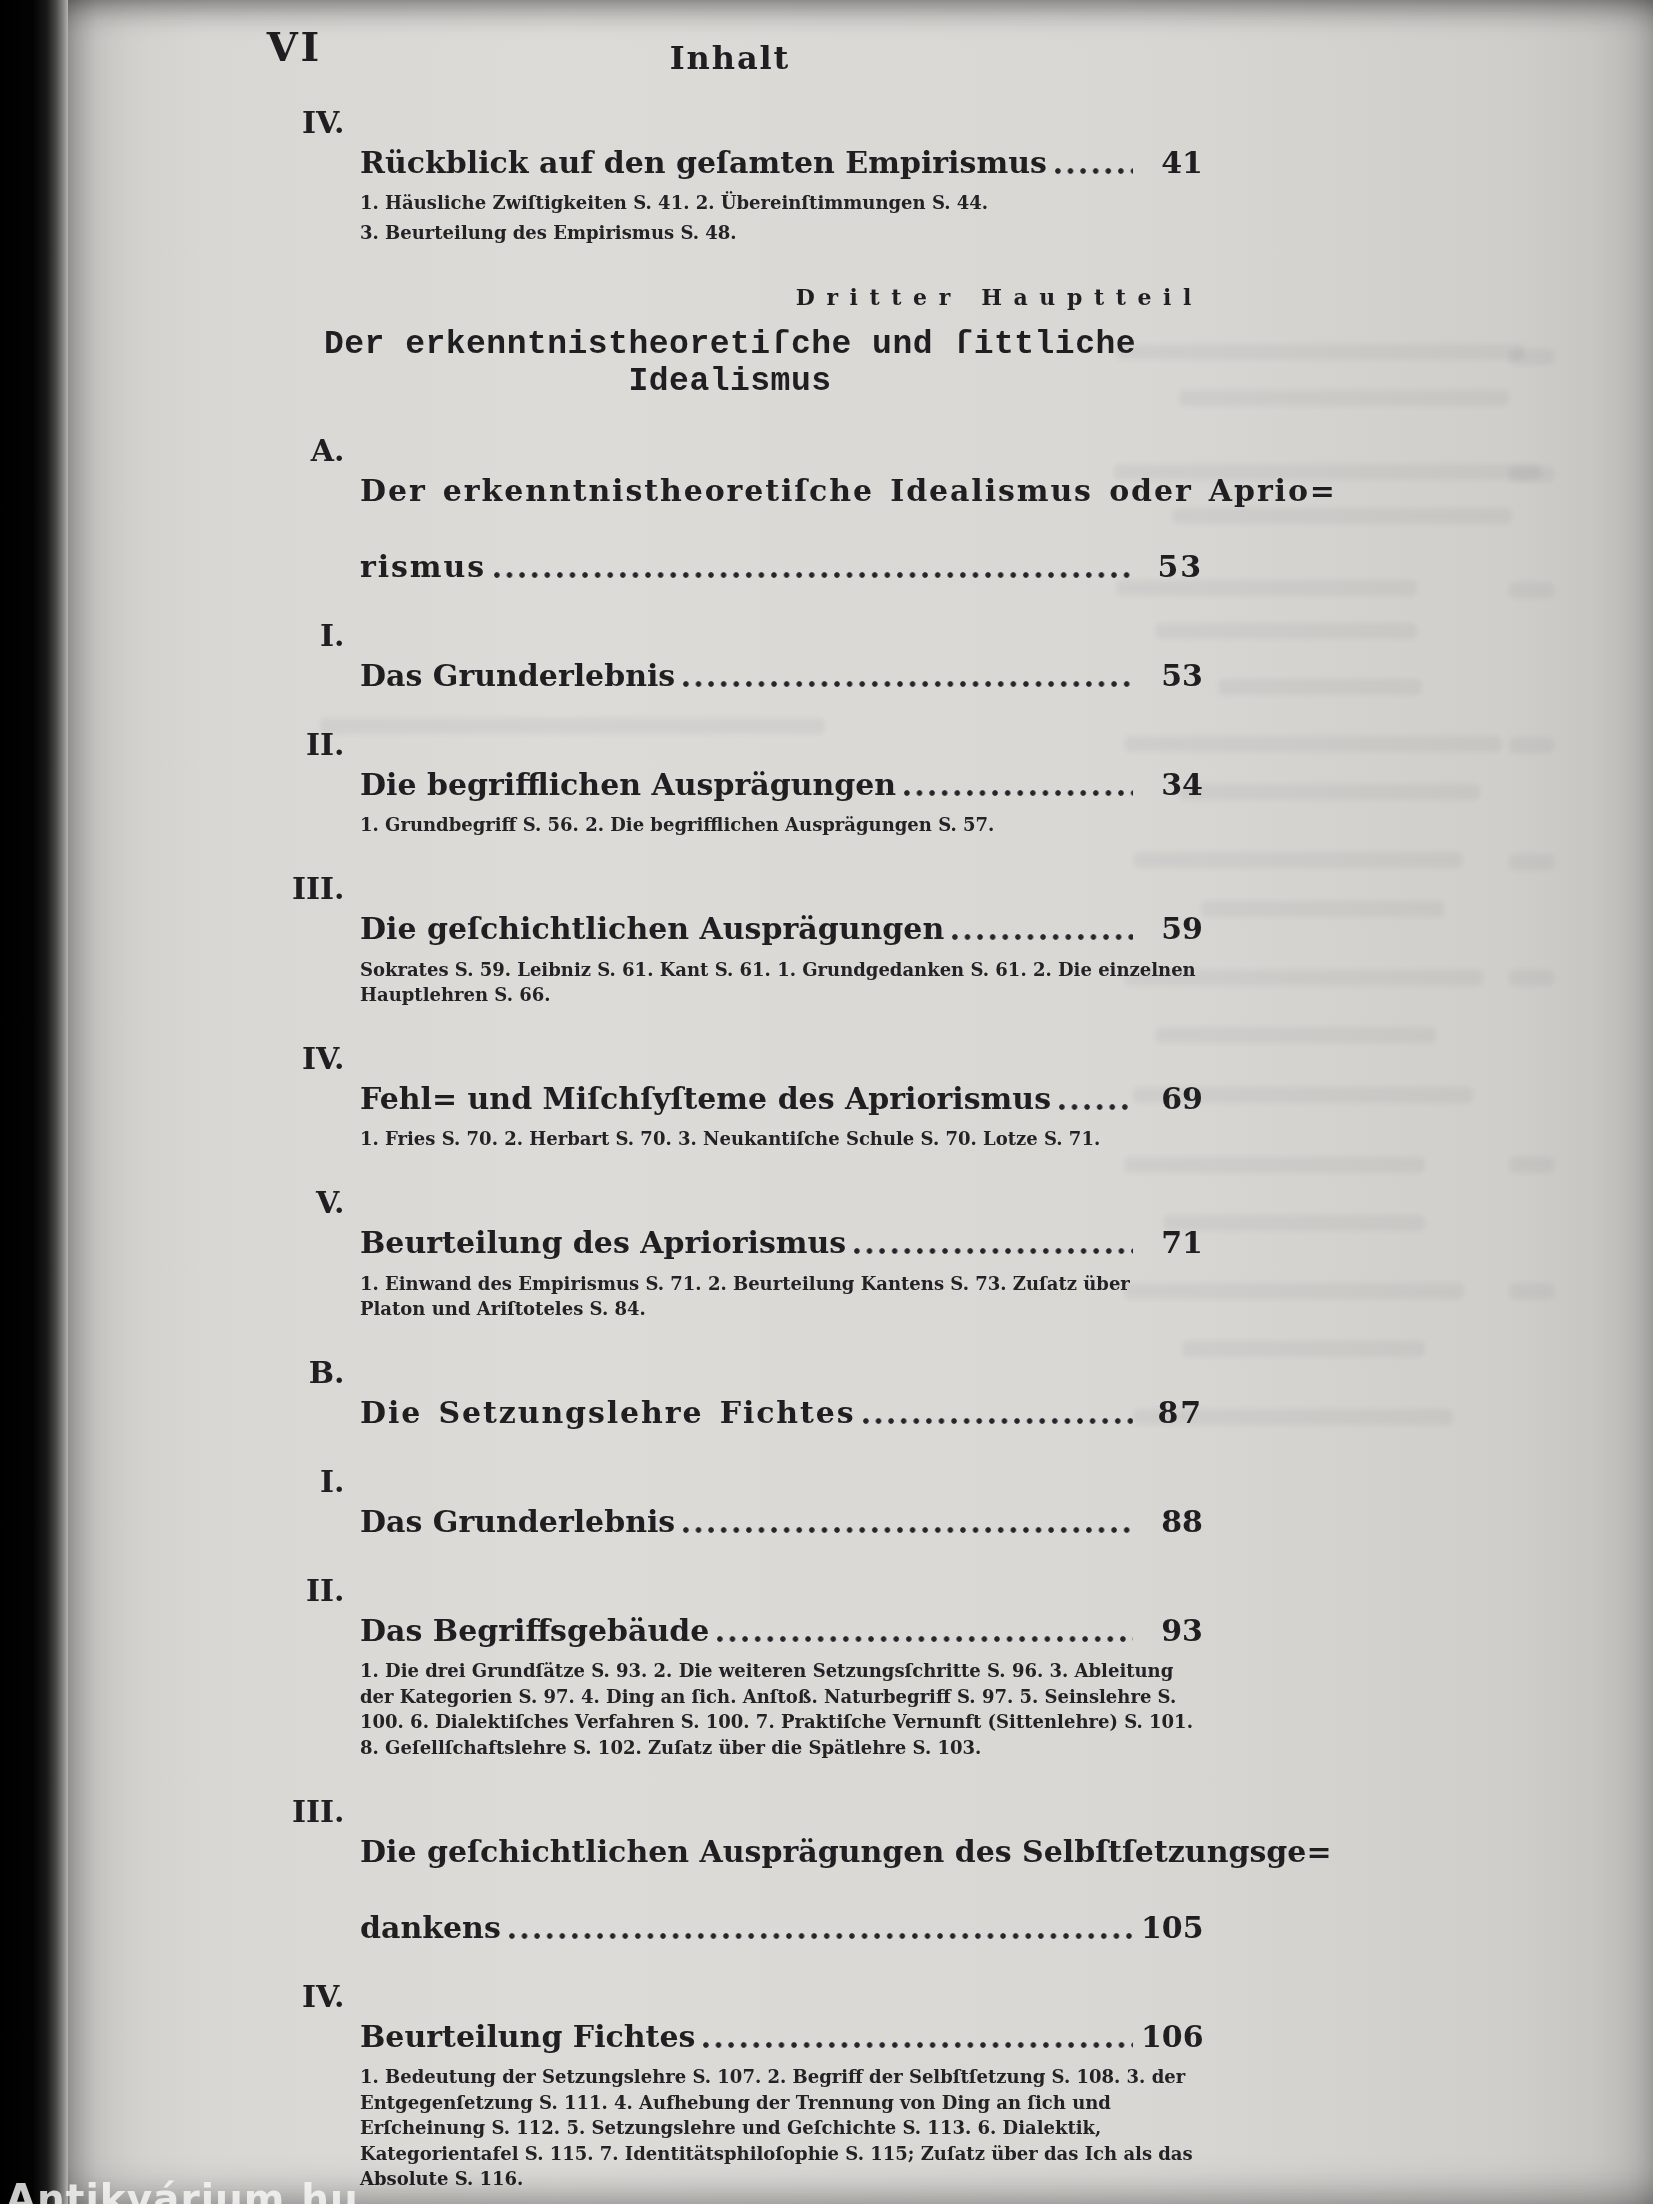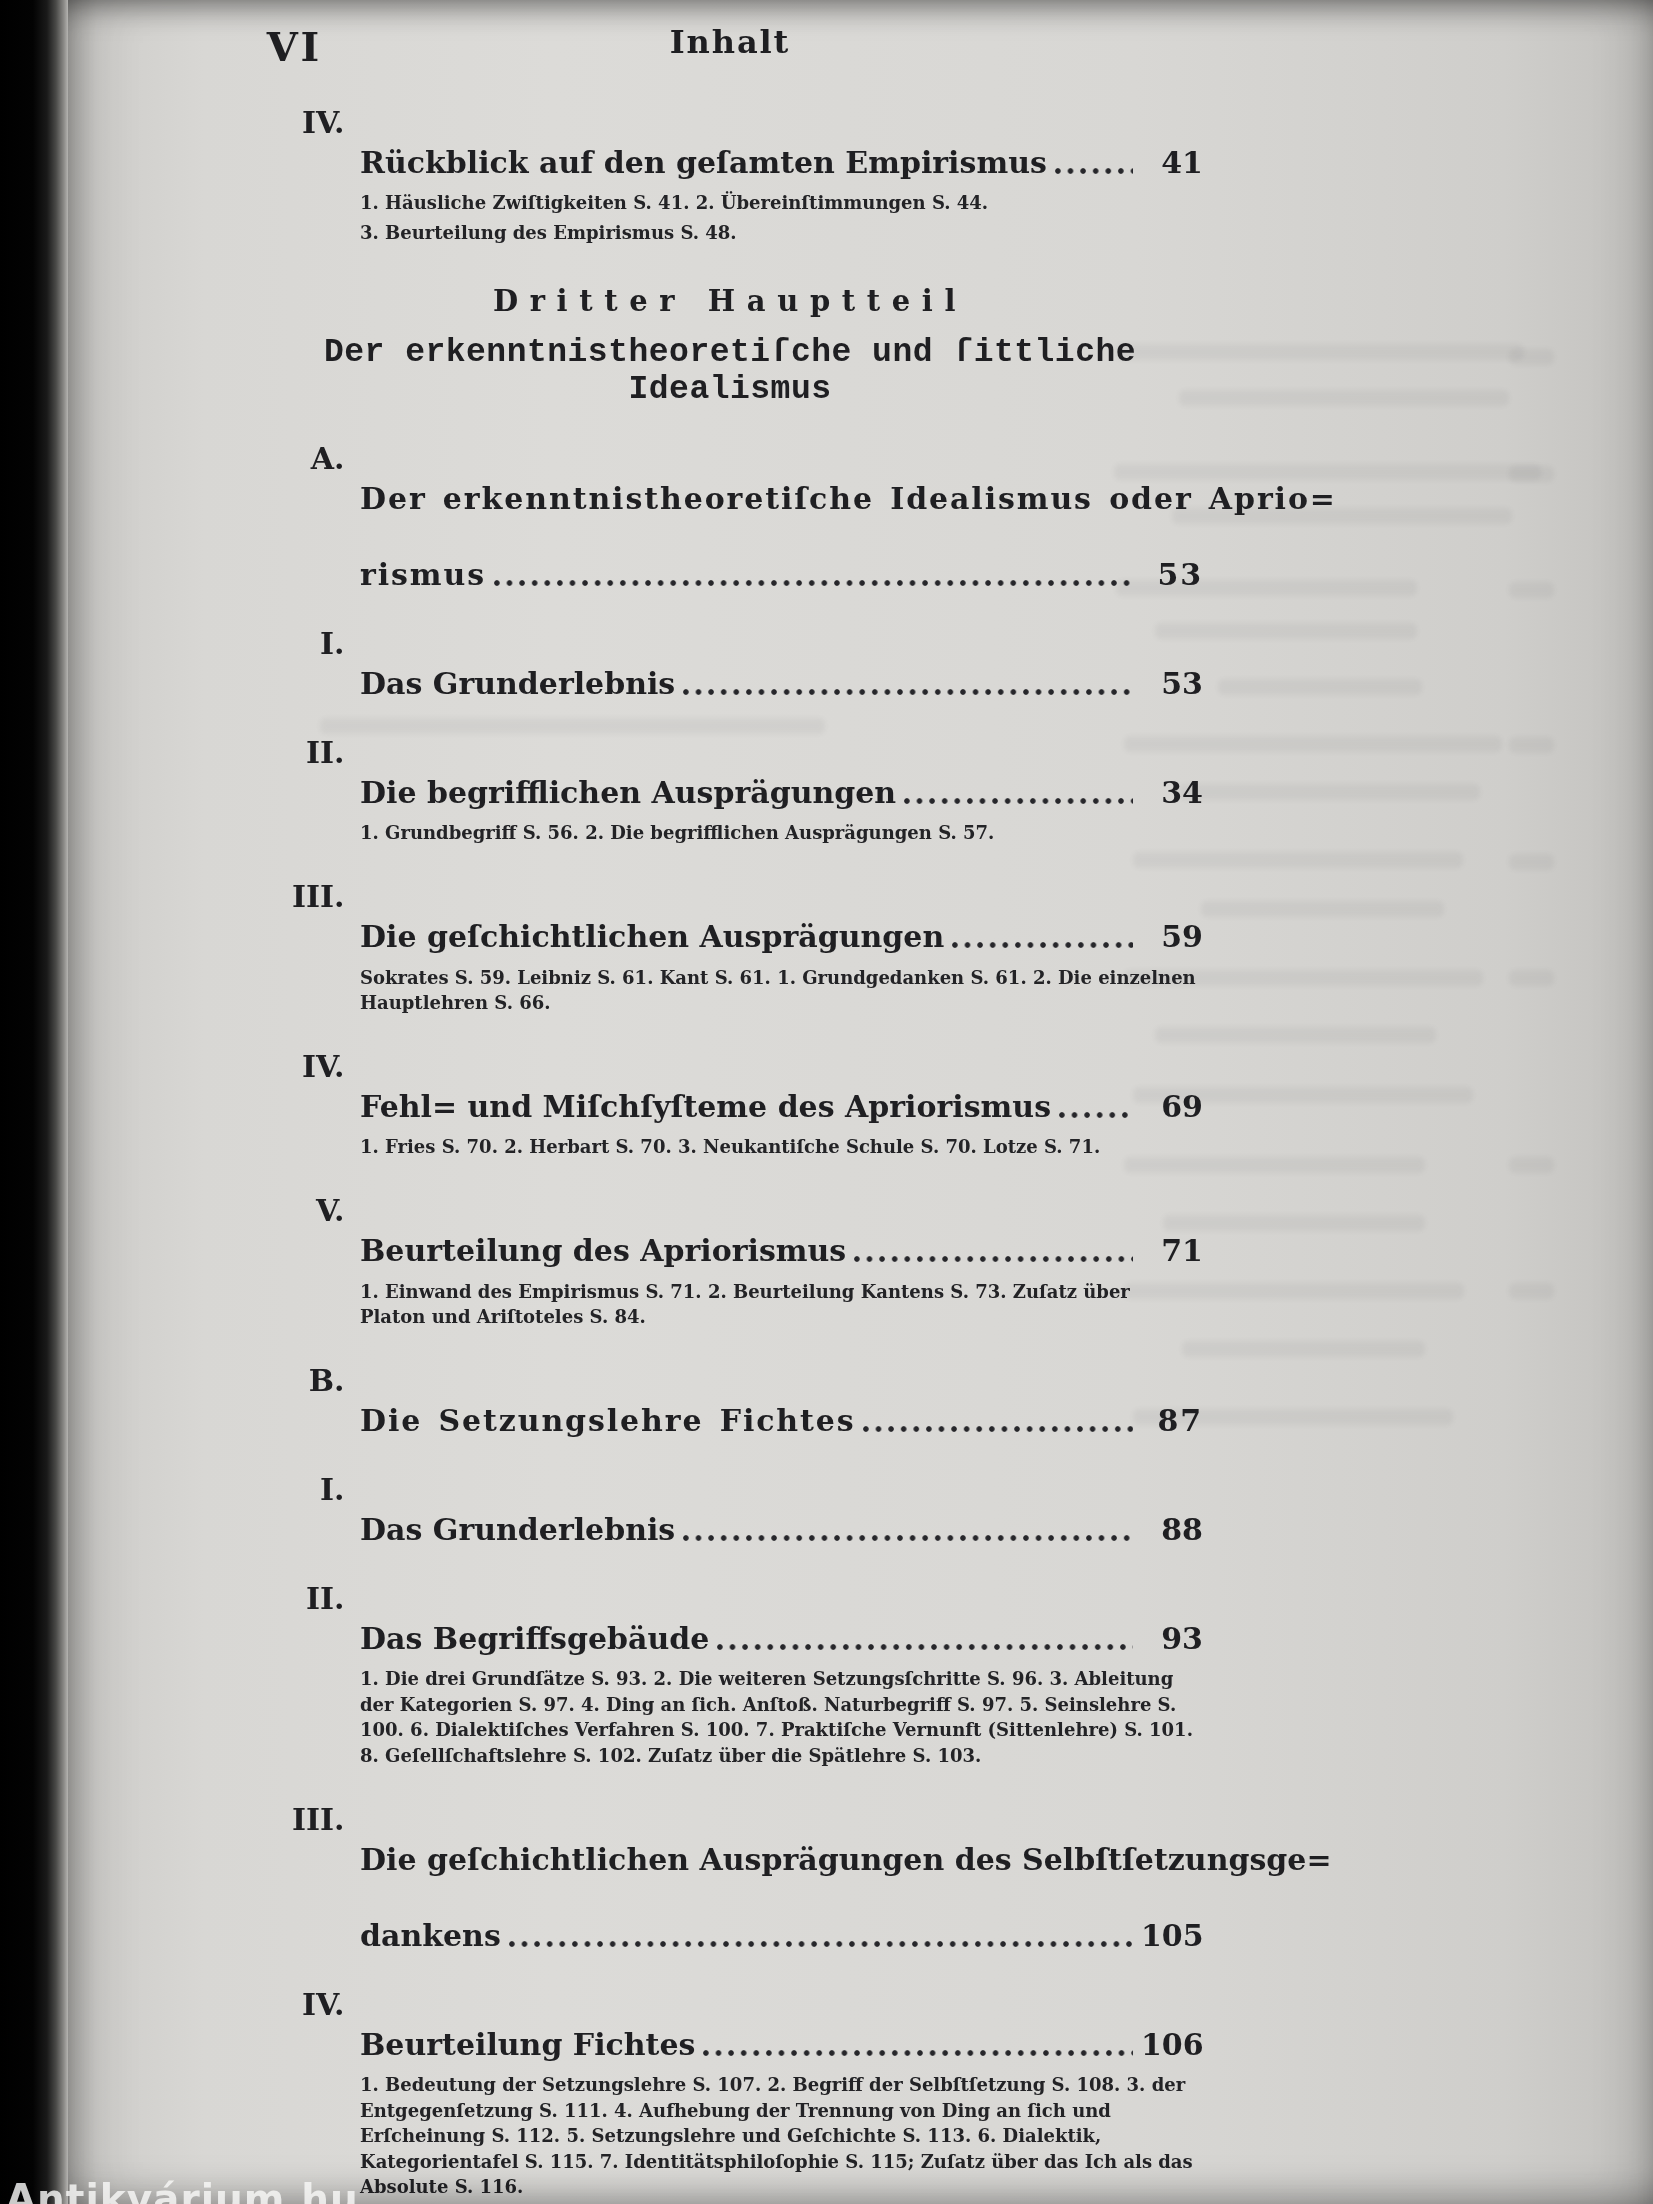--- a/index.html
+++ b/index.html
@@ -27,21 +27,21 @@
   .content {
     position:absolute; left:189px; top:15.5px; width:946px;
     color:#1f1f22;
   }
   .pagehead { position:relative; height:56px; }
   .folio {
     position:absolute; left:9.7px; top:7.8px;
     font-size:40px; font-weight:bold; letter-spacing:2.9px;
   }
   .head-title {
-    position:absolute; left:50%; top:7px; transform:translateX(-50%);
+    position:absolute; left:50%; top:23px; transform:translateX(-50%);
     font-size:32px; font-weight:bold; letter-spacing:1.9px;
   }
   
   .row { display:flex; margin-top:33px; font-size:30px; font-weight:bold; line-height:1.2; }
   .label { flex:none; width:103px; padding-right:15.5px; box-sizing:border-box; text-align:right; }
   .main { flex:1; min-width:0; }
   .line { display:flex; align-items:baseline; white-space:nowrap;margin-top:40px; }
   .dots {
     flex:1; min-width:25px; height:5.8px; margin:0 7.8px; align-self:flex-end; margin-bottom:6.8px;
     background-image:radial-gradient(circle at 2.9px 2.9px,#26262a 2.3px,rgba(0,0,0,0) 3.1px);
@@ -49,21 +49,21 @@
   }
   .pagenum { flex:none; width:62px; text-align:right; }
   .spaced .line { letter-spacing:1.9px; word-spacing:3.9px; }
   .subs { margin-top:9.7px; }
   .sub {
     margin:3.9px 0 0 0; max-width:836px;
     font-size:18px; font-weight:bold; line-height:1.42; color:#232326;
   }
   
   .part { margin-top:39px; text-align:center; }
-  .part-kicker { font-size:29px; font-weight:bold; letter-spacing:11.6px; }
+  .part-kicker { font-size:22px; font-weight:bold; letter-spacing:11.6px;text-align:right; }
   .part-title { margin-top:15.5px; font-size:33px; font-weight:bold; letter-spacing:0.5px;font-family:Liberation Mono, monospace; }
   
   .ghost {
     position:absolute; height:15.5px; border-radius:5.8px;
     background:#3c3c40; opacity:.055; filter:blur(2.9px); pointer-events:none;
   }
   
   .watermark {
     position:absolute; left:5.8px; bottom:-15.5px; z-index:5;
     font-family:"DejaVu Sans","Liberation Sans",sans-serif;

